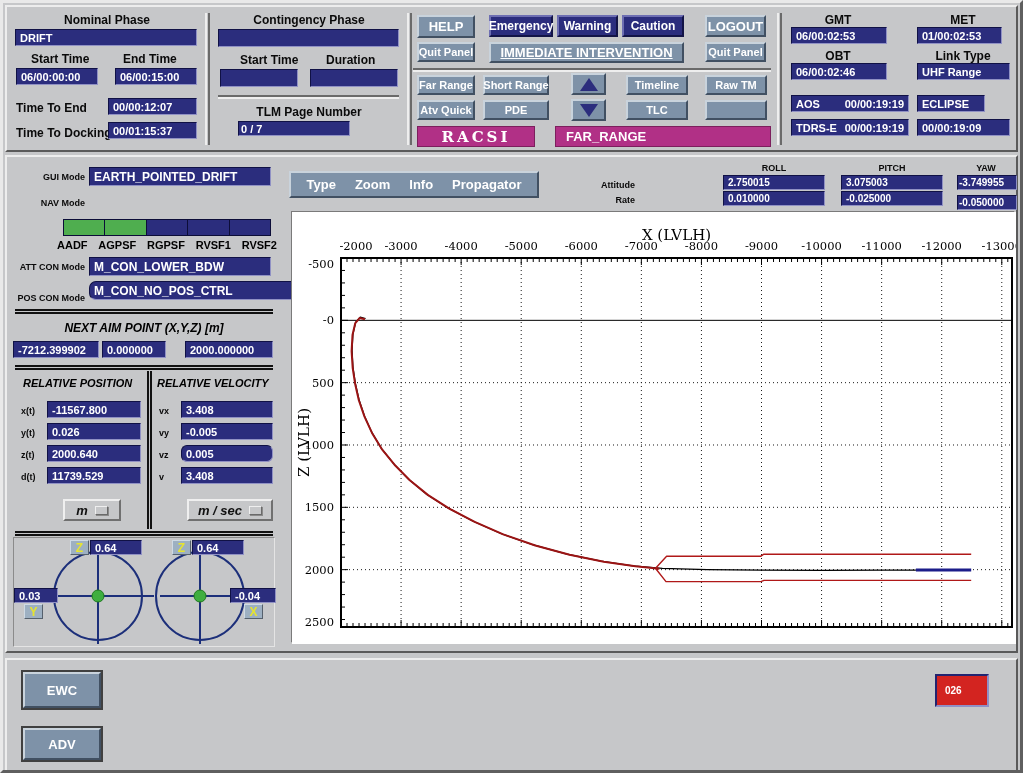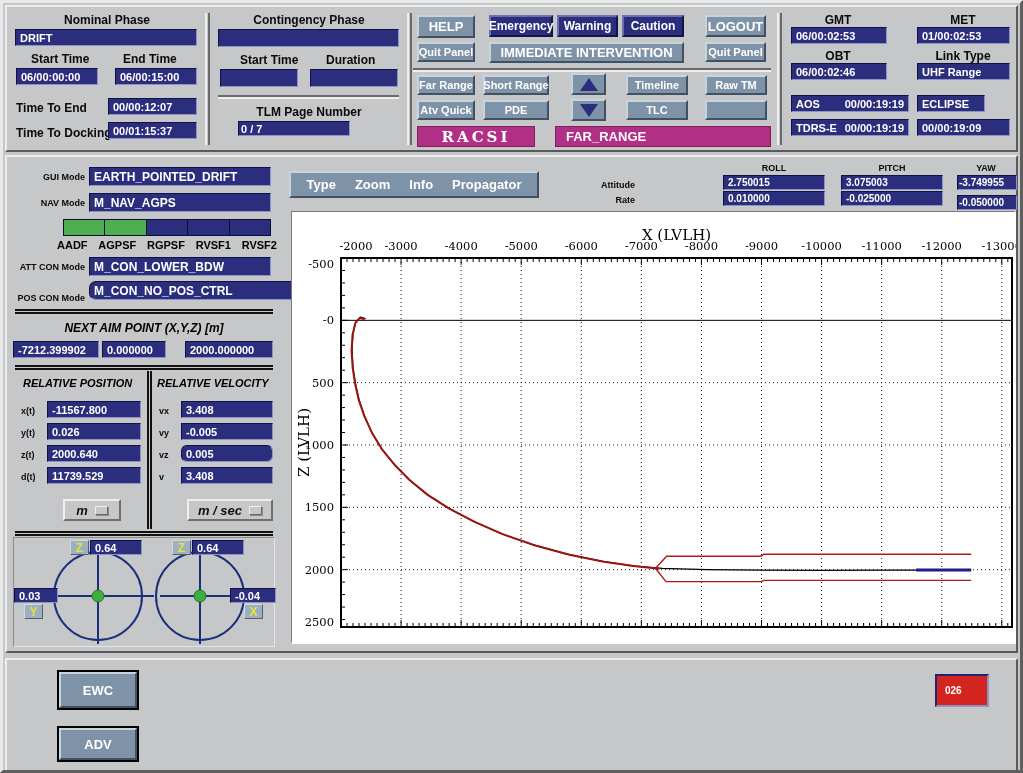--- a/index.html
+++ b/index.html
@@ -57,21 +57,21 @@
   .gauge-val { position:absolute; height:15px; }
   .tri-up { width:0; height:0; border-left:9px solid transparent; border-right:9px solid transparent;
     border-bottom:13px solid #2b2d7d; }
   .tri-down { width:0; height:0; border-left:9px solid transparent; border-right:9px solid transparent;
     border-top:13px solid #2b2d7d; }
   .ct { font-family:"DejaVu Serif", serif; font-size:15px; fill:#000; }
   .tk { font-family:"DejaVu Serif", serif; font-size:11.5px; fill:#000; }
   .menu-item { color:#ffffff; font-weight:bold; font-size:13px; }
   .seg { height:100%; border-right:1px solid #0c0d38; }
   .flag-labels span { font-weight:bold; font-size:11px; }
-  .outline-white { border:2px solid #000000;margin-left:36px; }
+  .outline-white { border:2px solid #404040; }
 </style>
 </head>
 <body>
 
 <div class="section" style="top:2px; height:147px;">
 
   <div class="abs" style="left:4px; top:2px; width:192px; height:140px;">
     <div class="abs lbl" style="left:0; top:4px; width:192px; text-align:center;">Nominal Phase</div>
     <div class="abs navy-field" style="left:4px; top:20px; width:182px; height:17px;">DRIFT</div>
     <div class="abs lbl" style="left:20px; top:43px;">Start Time</div>
@@ -100,21 +100,21 @@
 
   <div class="vsep" style="left:400px; top:6px; height:132px;"></div>
 
   <div class="abs" style="left:406px; top:0; width:362px; height:144px;">
     <div class="abs steel-btn" style="left:4px; top:8px; width:58px; height:23px; font-size:13px;">HELP</div>
     <div class="abs navy-btn" style="left:76px; top:8px; width:64px; height:22px;">Emergency</div>
     <div class="abs navy-btn" style="left:144px; top:8px; width:61px; height:22px;">Warning</div>
     <div class="abs navy-btn" style="left:209px; top:8px; width:62px; height:22px;">Caution</div>
     <div class="abs steel-btn" style="left:292px; top:8px; width:61px; height:22px; font-size:13px;">LOGOUT</div>
     <div class="abs steel-btn" style="left:4px; top:35px; width:58px; height:20px; font-size:11px;">Quit Panel</div>
-    <div class="abs steel-btn" style="left:76px; top:35px; width:195px; height:21px; font-size:13px;">IMMEDIATE INTERVENTION</div>
+    <div class="abs steel-btn" style="left:76px; top:35px; width:195px; height:21px; font-size:13px;text-decoration:underline;">IMMEDIATE INTERVENTION</div>
     <div class="abs steel-btn" style="left:292px; top:35px; width:61px; height:20px; font-size:11px;">Quit Panel</div>
     <div class="hsep" style="left:0; top:61px; width:358px;"></div>
     <div class="abs steel-btn" style="left:4px; top:68px; width:58px; height:20px; font-size:11px;">Far Range</div>
     <div class="abs steel-btn" style="left:70px; top:68px; width:66px; height:20px; font-size:11px;">Short Range</div>
     <div class="abs steel-btn" style="left:158px; top:66px; width:35px; height:22px;">
       <span class="tri-up"></span>
     </div>
     <div class="abs steel-btn" style="left:213px; top:68px; width:62px; height:20px; font-size:11px;">Timeline</div>
     <div class="abs steel-btn" style="left:292px; top:68px; width:62px; height:20px; font-size:11px;">Raw TM</div>
     <div class="abs steel-btn" style="left:4px; top:93px; width:58px; height:20px; font-size:11px;">Atv Quick</div>
@@ -131,21 +131,21 @@
       <span>FAR_RANGE</span>
     </div>
   </div>
 
   <div class="vsep" style="left:770px; top:6px; height:132px;"></div>
 
   <div class="abs" style="left:776px; top:2px; width:235px; height:140px;">
     <div class="abs lbl" style="left:8px; top:4px; width:94px; text-align:center;">GMT</div>
     <div class="abs lbl" style="left:134px; top:4px; width:92px; text-align:center;">MET</div>
     <div class="abs navy-field" style="left:8px; top:18px; width:96px; height:17px;">06/00:02:53</div>
-    <div class="abs navy-field" style="left:134px; top:18px; width:93px; height:17px;">01/00:02:53</div>
+    <div class="abs navy-field" style="left:134px; top:18px; width:85px; height:17px;">01/00:02:53</div>
     <div class="abs lbl" style="left:8px; top:40px; width:94px; text-align:center;">OBT</div>
     <div class="abs lbl" style="left:134px; top:40px; width:92px; text-align:center;">Link Type</div>
     <div class="abs navy-field" style="left:8px; top:54px; width:96px; height:17px;">06/00:02:46</div>
     <div class="abs navy-field" style="left:134px; top:54px; width:93px; height:17px;">UHF Range</div>
     <div class="abs navy-field" style="left:8px; top:86px; width:118px; height:17px; justify-content:space-between;">
       <span>AOS</span>
       <span>00/00:19:19</span>
     </div>
     <div class="abs navy-field" style="left:134px; top:86px; width:68px; height:17px;">ECLIPSE</div>
     <div class="abs navy-field" style="left:8px; top:110px; width:118px; height:17px; justify-content:space-between;">
@@ -155,21 +155,20 @@
     <div class="abs navy-field" style="left:134px; top:110px; width:93px; height:17px;">00/00:19:09</div>
   </div>
 </div>
 
 <div class="section" style="top:152px; height:498px;">
 
   <div class="abs" style="left:4px; top:4px; width:268px; height:488px;">
     <div class="abs lbl-sm" style="left:0; top:11px; width:74px; text-align:right;">GUI Mode</div>
     <div class="abs navy-field" style="left:78px; top:6px; width:182px; height:19px; font-size:12px;">EARTH_POINTED_DRIFT</div>
     <div class="abs lbl-sm" style="left:0; top:37px; width:74px; text-align:right;">NAV Mode</div>
-    <div class="abs navy-field" style="left:78px; top:32px; width:182px; height:19px; font-size:12px;">M_NAV_AGPS</div>
 
     <div class="abs" id="flag-bar" style="left:52px; top:58px; width:208px; height:17px; display:flex; border:1px solid #0c0d38;">
       <div class="seg" style="flex: 1 1 0%; background: rgb(79, 174, 79);"></div>
       <div class="seg" style="flex: 1 1 0%; background: rgb(79, 174, 79);"></div>
       <div class="seg" style="flex: 1 1 0%; background: rgb(43, 45, 125);"></div>
       <div class="seg" style="flex: 1 1 0%; background: rgb(43, 45, 125);"></div>
       <div class="seg" style="flex: 1 1 0%; border-right: none; background: rgb(43, 45, 125);"></div>
     </div>
     <div class="abs flag-labels" style="left:46px; top:78px; width:220px; display:flex; justify-content:space-between;">
       <span>AADF</span>

